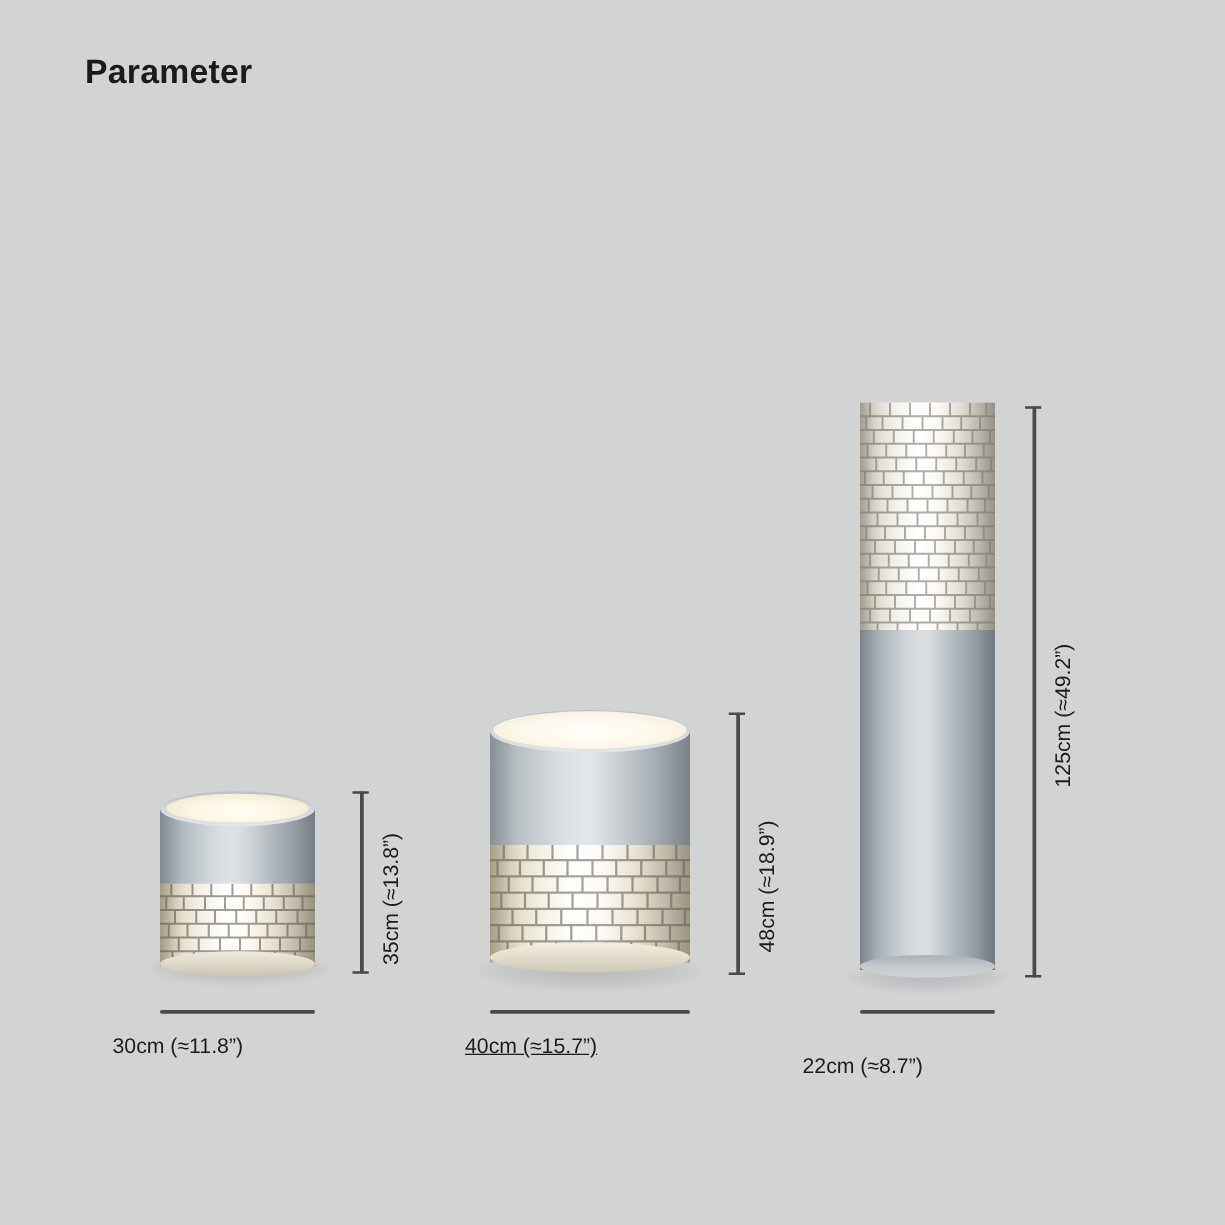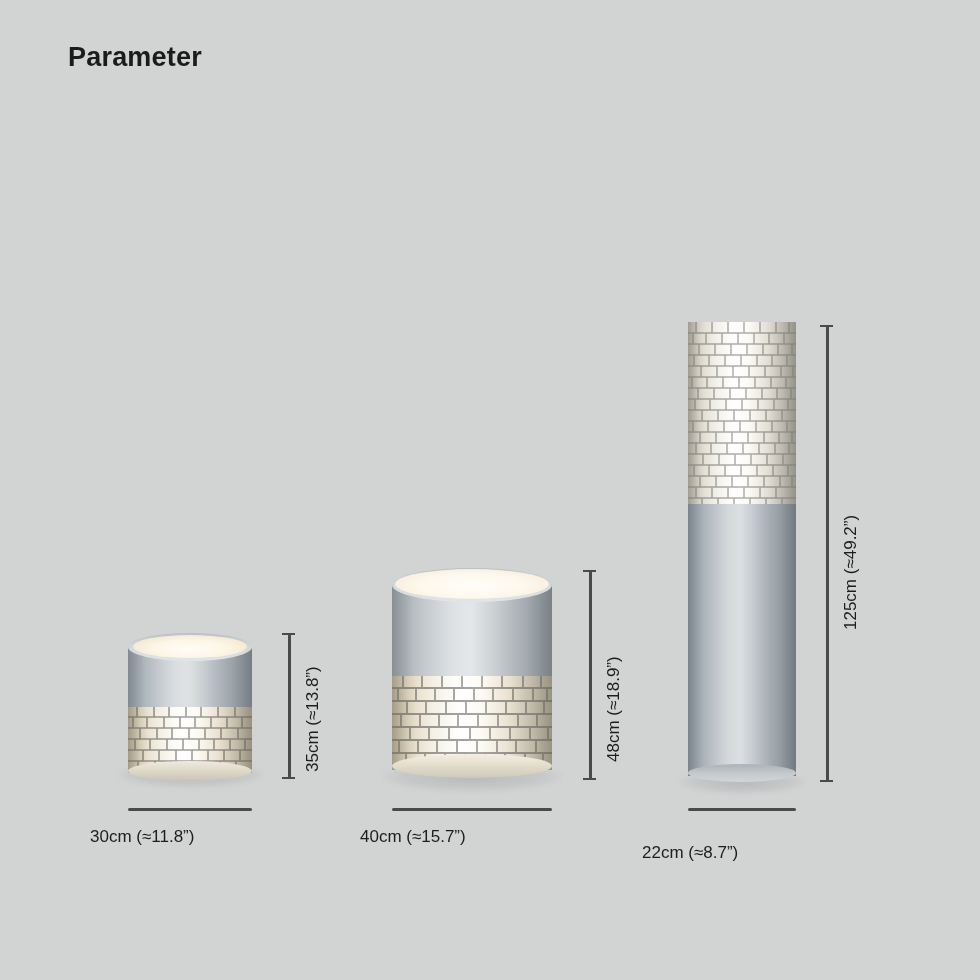--- a/index.html
+++ b/index.html
@@ -224,21 +224,21 @@
       <div class="top-ellipse top-rim" style="left:0;top:0;width:160px;height:34px;"></div>
       <div class="top-ellipse top-glow" style="left:3px;top:1px;width:154px;height:30px;"></div>
     </div>
 
     <div class="dim-v-line" style="left:589px;top:570px;height:210px;"></div>
     <div class="dim-cap" style="left:583px;top:570px;"></div>
     <div class="dim-cap" style="left:583px;top:778px;"></div>
     <div class="dim-v-label" style="left:605px;top:762px;">48cm (≈18.9”)</div>
 
     <div class="dim-h-line" style="left:392px;top:808px;width:160px;"></div>
-    <div class="dim-h-label" style="left:360px;top:828px;width:200px;">40cm (≈15.7”)</div>
+    <div class="dim-h-label" style="left:372px;top:828px;width:200px;text-decoration:underline;">40cm (≈15.7”)</div>
   </div>
 
   <div class="product">
 
     <div class="lamp-shadow" style="left:678px;top:770px;width:128px;height:24px;"></div>
 
     <div class="lamp" style="left:688px;top:322px;width:108px;height:462px;">
 
       <div class="band-stone" style="left:0;top:0;width:108px;height:184px;
                   background:linear-gradient(to right,#bdb7a8 0%,#e6e1d4 10%,#f8f5ee 26%,#ffffff 44%,#fbf8f1 58%,#e9e4d9 76%,#b8b3a6 100%);">

